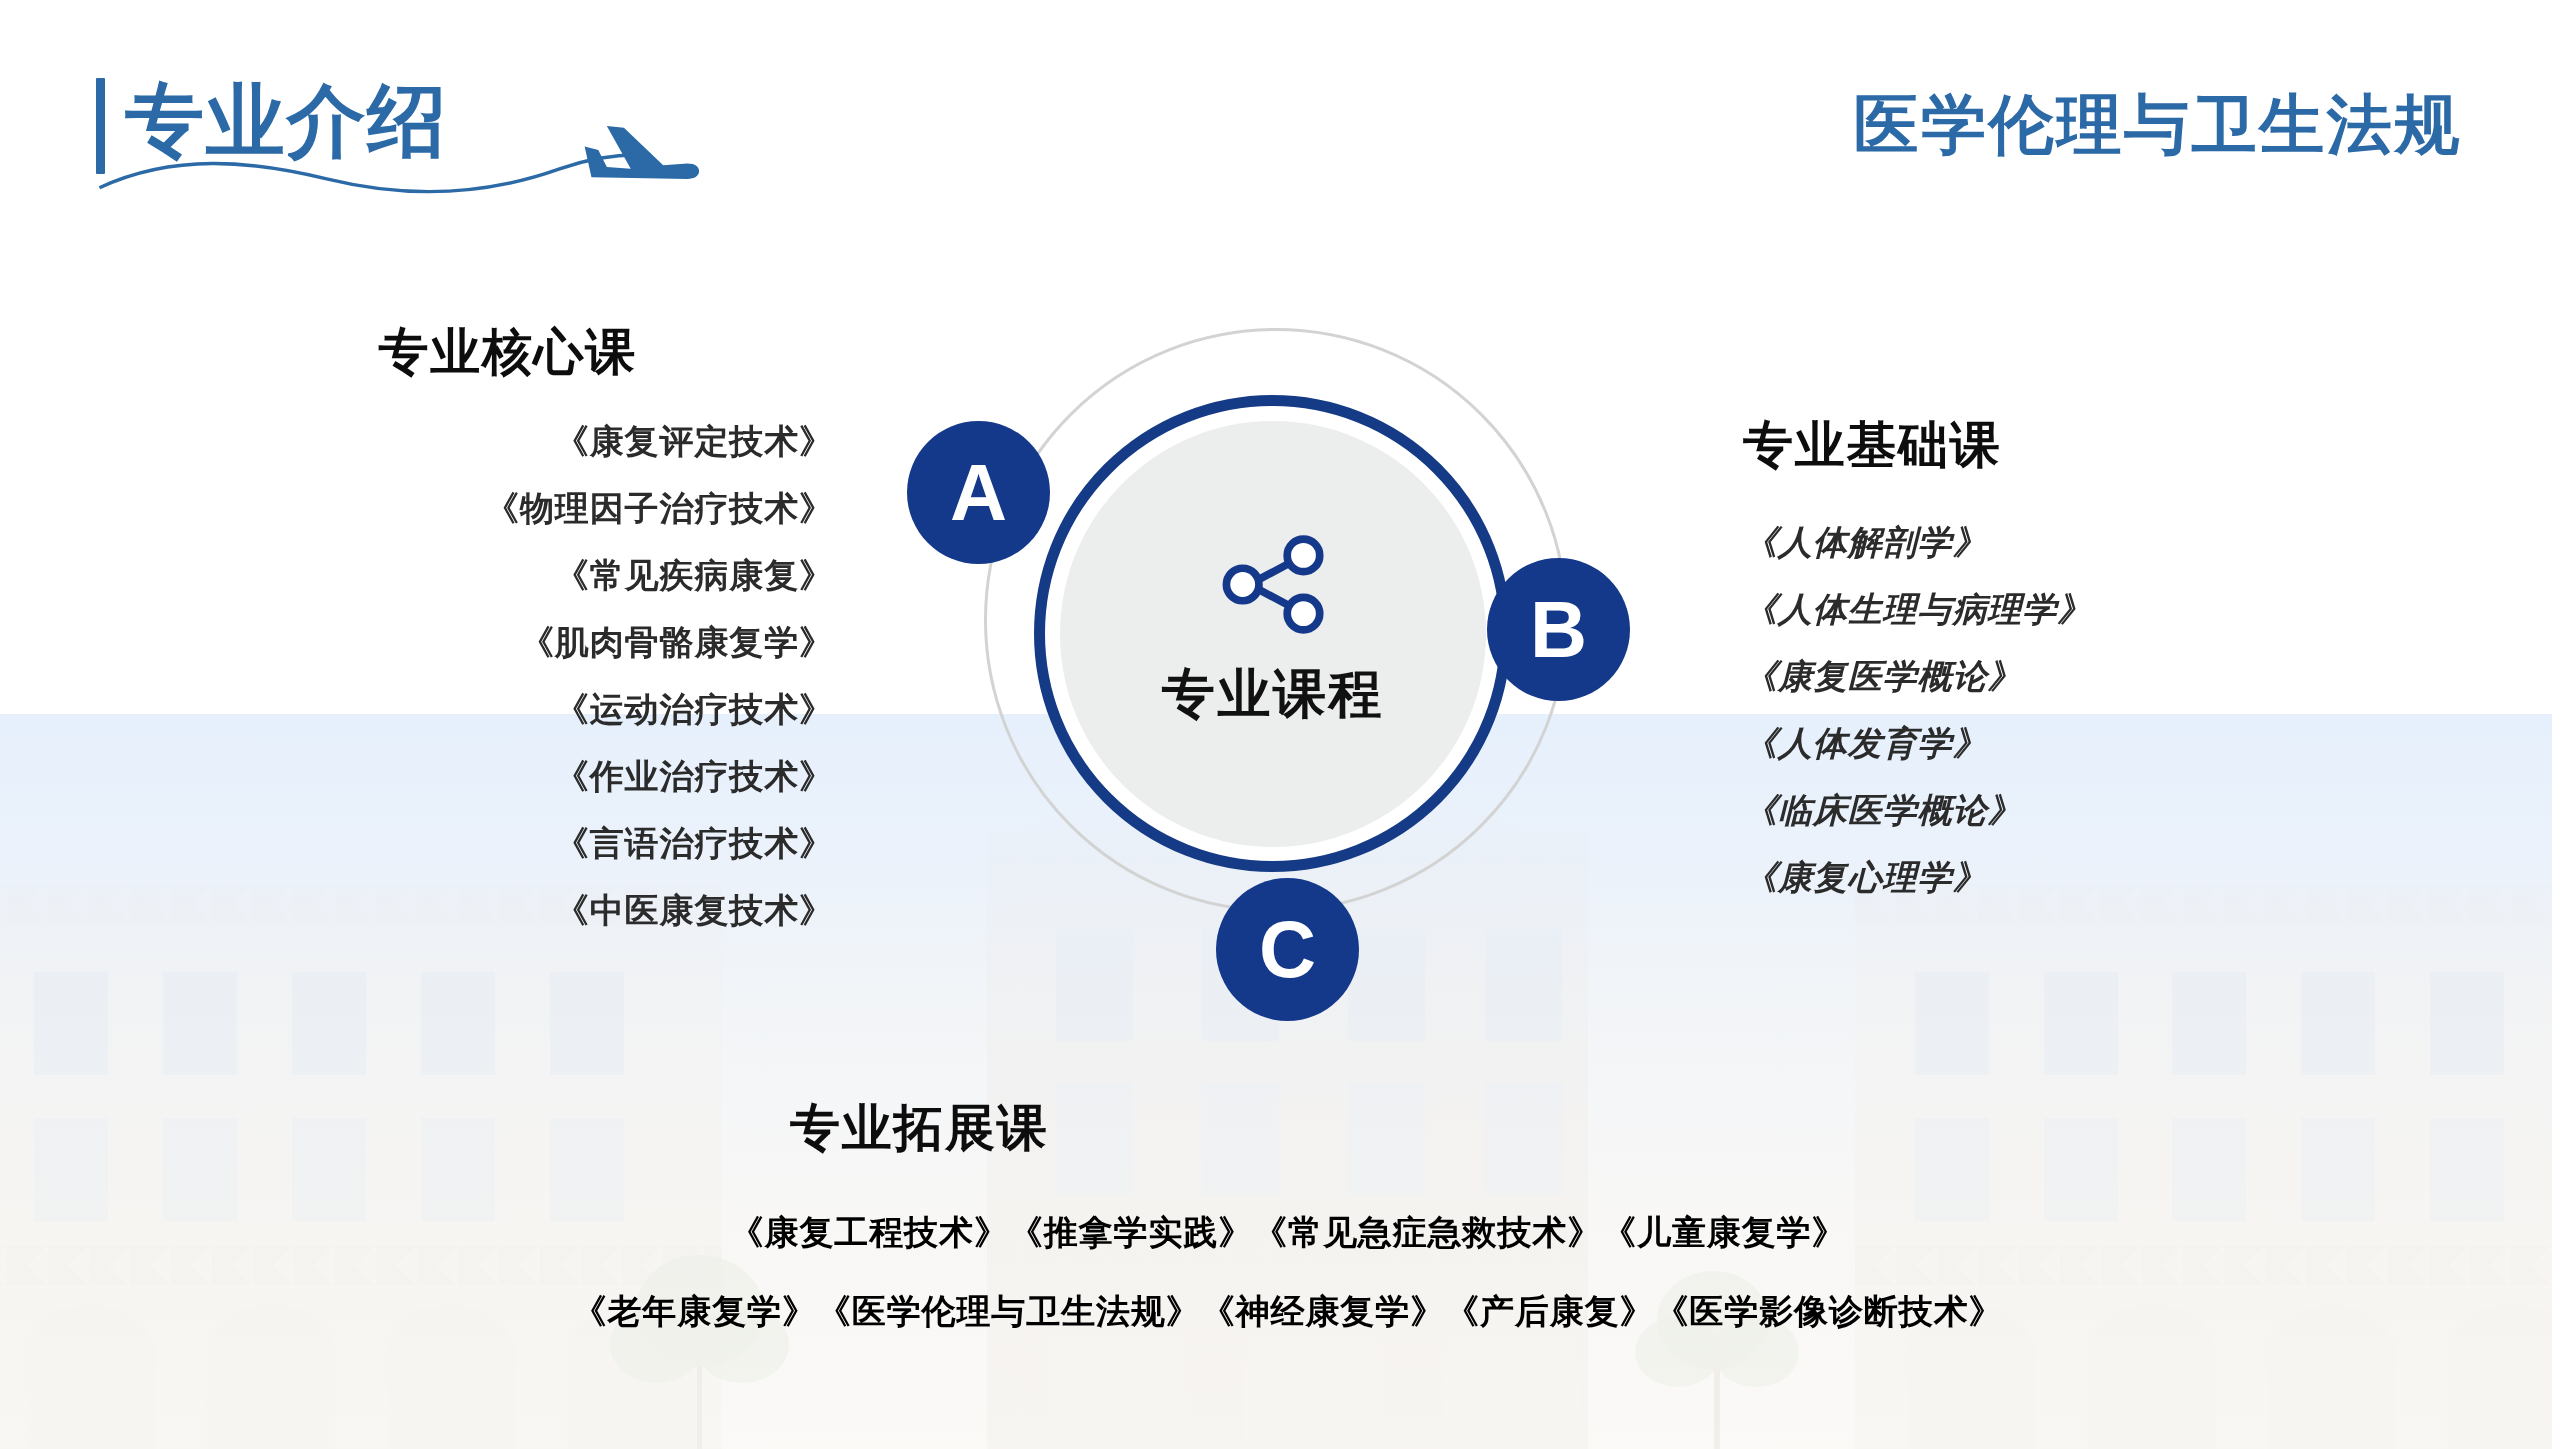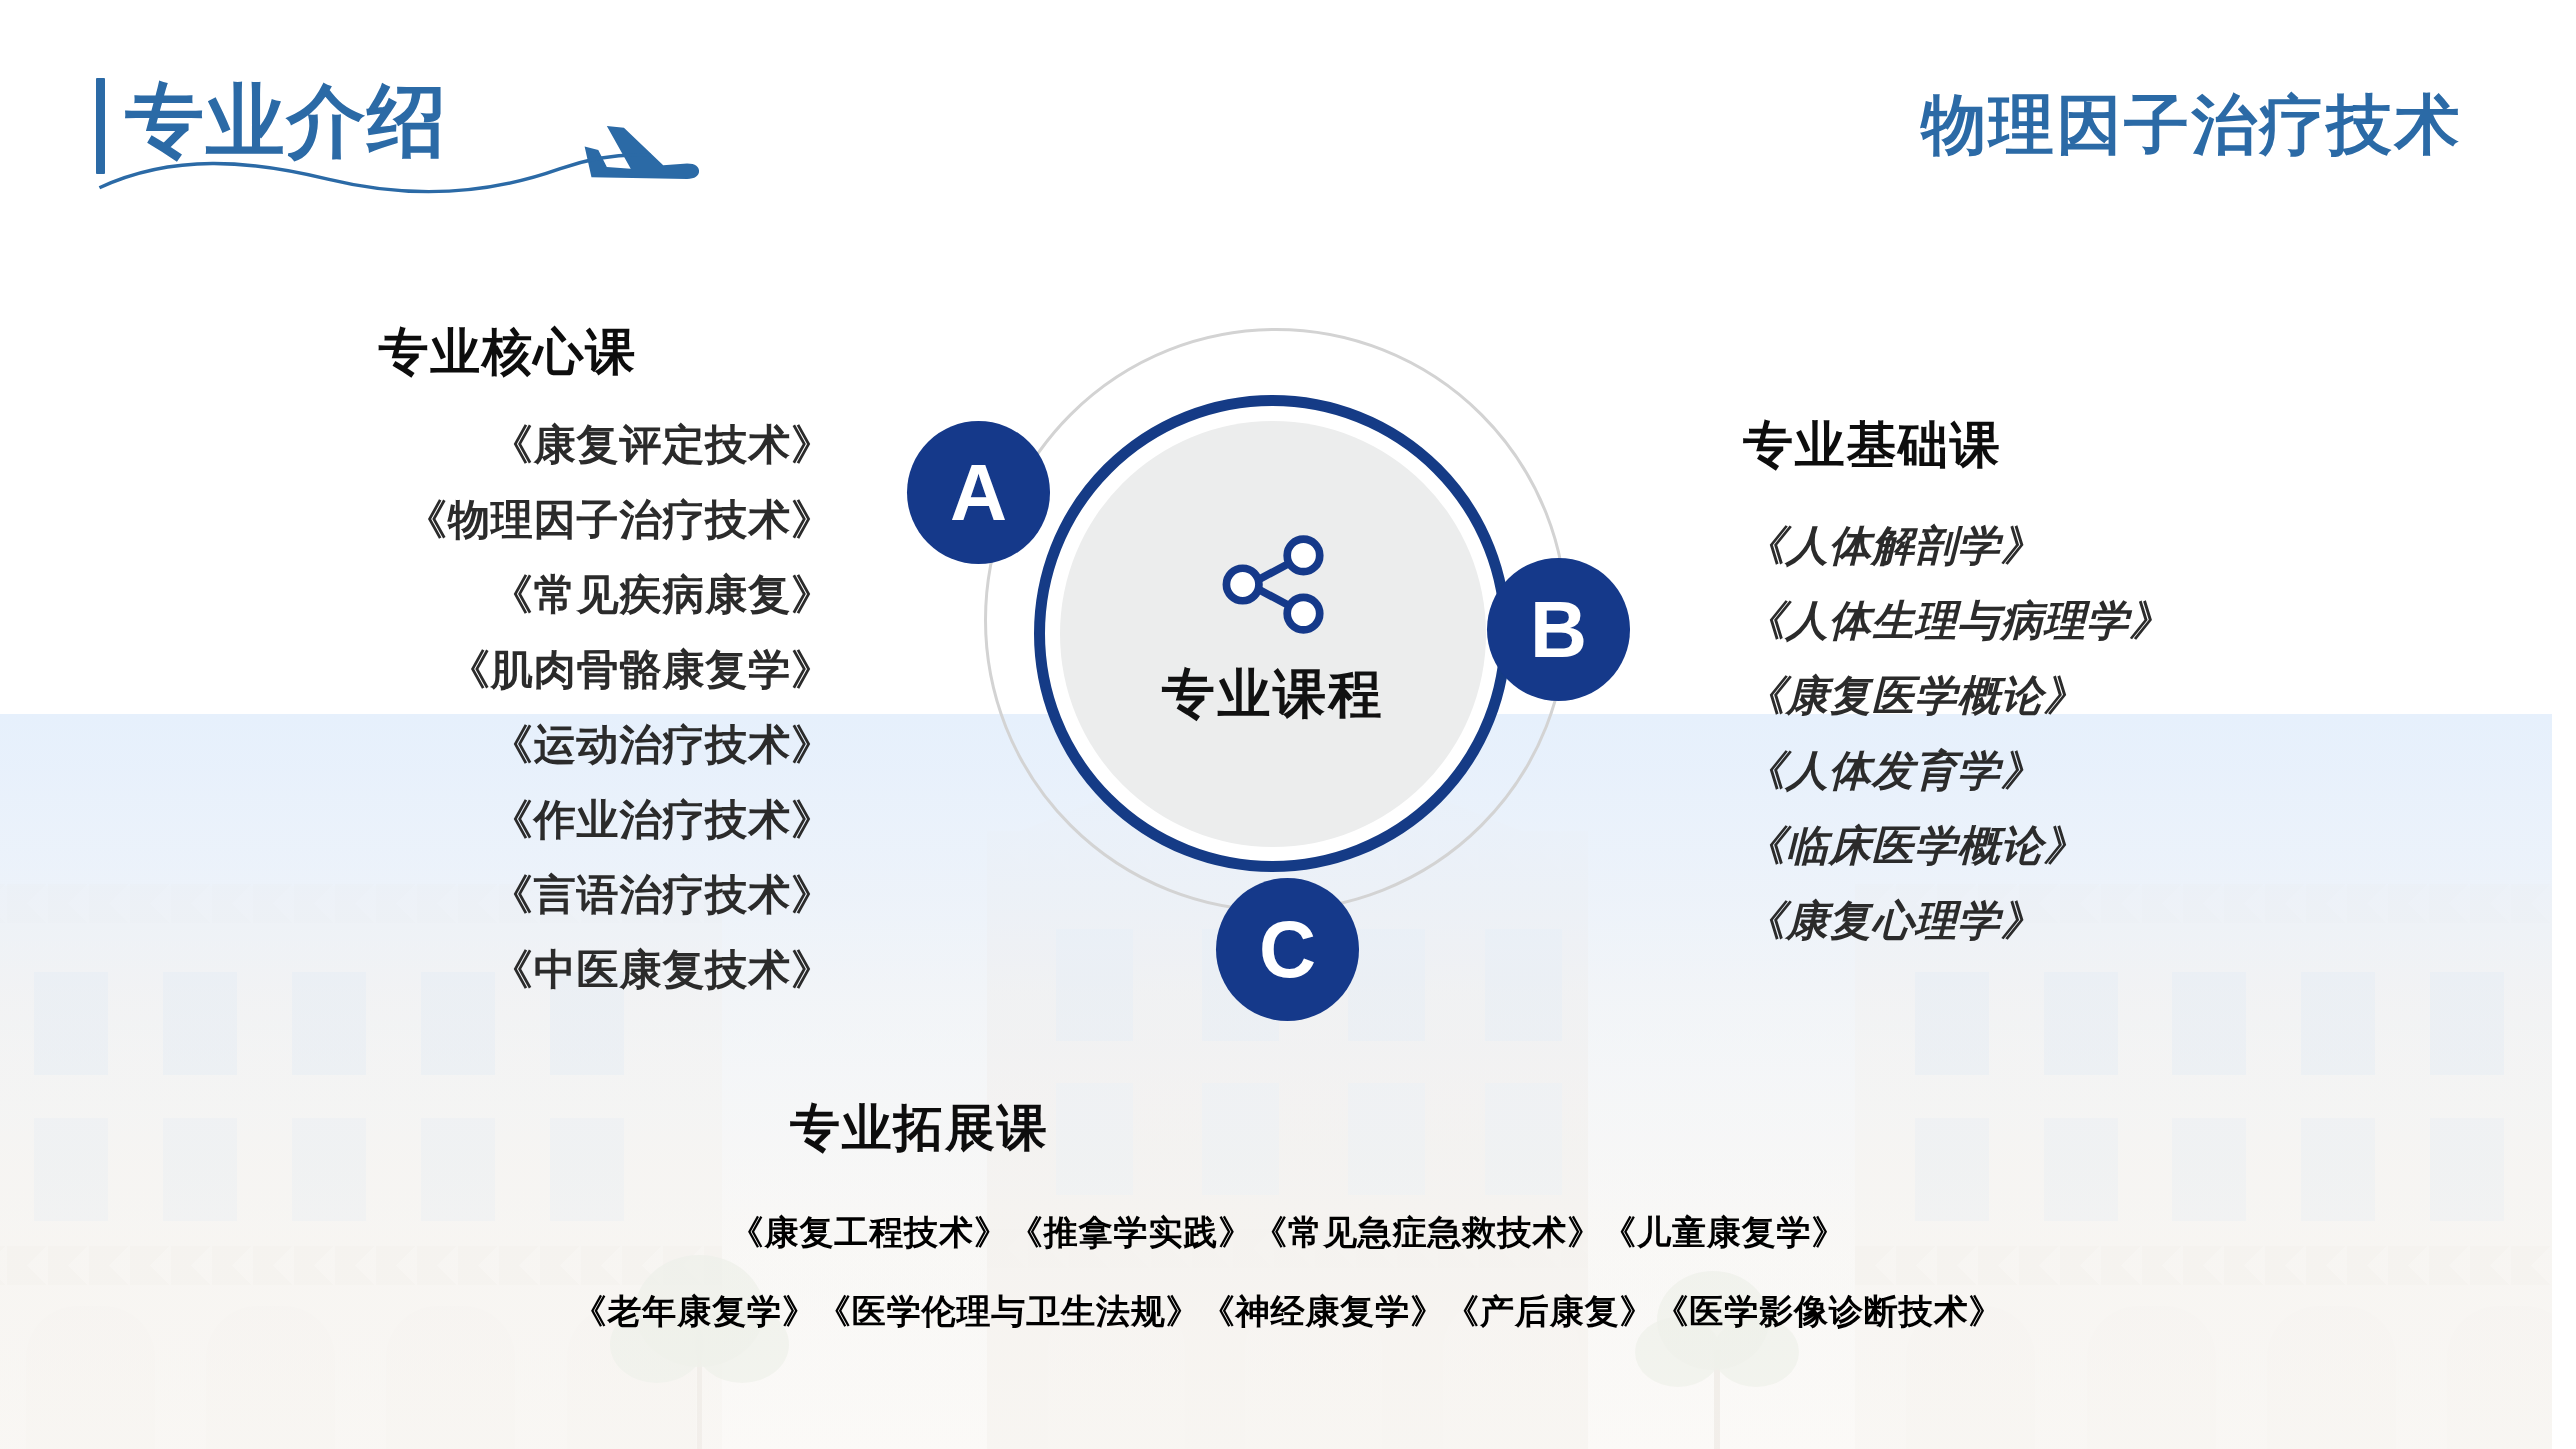--- a/index.html
+++ b/index.html
@@ -96,21 +96,21 @@
   .badge-a{left:-77px;top:93px;}
   .badge-b{left:503px;top:230px;}
   .badge-c{left:232px;top:550px;}
 
   
   .col{position:absolute;}
   .col-head{
     font-size:50px;font-weight:700;color:#0d0d0d;letter-spacing:1.7px;white-space:nowrap;
   }
   .col-item{
-    font-size:42px;font-weight:700;color:#2b2b2b;letter-spacing:0.9px;white-space:nowrap;line-height:1;
+    font-size:34px;font-weight:700;color:#2b2b2b;letter-spacing:0.9px;white-space:nowrap;line-height:1;
   }
 
   .col-left{left:0;top:319px;width:867px;text-align:right;padding-right:33px;box-sizing:border-box;}
   .col-left .col-head{display:block;text-align:right;padding-right:197px;margin-bottom:38px;}
   .col-left .col-item{display:block;margin-bottom:33px;}
 
   .col-right{left:1743px;top:412px;width:773px;text-align:left;}
   .col-right .col-head{display:block;margin-bottom:46px;}
   .col-right .col-item{display:block;margin-bottom:33px;font-style:italic;}
 
@@ -207,21 +207,21 @@
         <path d="M12 74 L4 38 L20 42 L30 62 L58 64 L30 14 L50 16 L96 60 L124 58 C134 58 138 62 138 67 C138 72 133 76 124 76 Z" fill="#2b6aa6"></path>
       </svg>
     </div>
     <div class="hdr-swoosh">
       <svg width="558" height="52" viewBox="0 0 650 60" aria-hidden="true">
         <path d="M4 46 C90 6, 180 14, 270 36 C360 58, 450 56, 540 24 C580 10, 615 6, 646 8" fill="none" stroke="#2b6aa6" stroke-width="4"></path>
       </svg>
     </div>
   </div>
 
-  <div class="hdr-right">物理因子治疗技术</div>
+  <div class="hdr-right">医学伦理与卫生法规</div>
 
   <div class="col col-left">
     <span class="col-head">专业核心课</span>
     <span class="col-item">《康复评定技术》</span>
     <span class="col-item">《物理因子治疗技术》</span>
     <span class="col-item">《常见疾病康复》</span>
     <span class="col-item">《肌肉骨骼康复学》</span>
     <span class="col-item">《运动治疗技术》</span>
     <span class="col-item">《作业治疗技术》</span>
     <span class="col-item">《言语治疗技术》</span>

